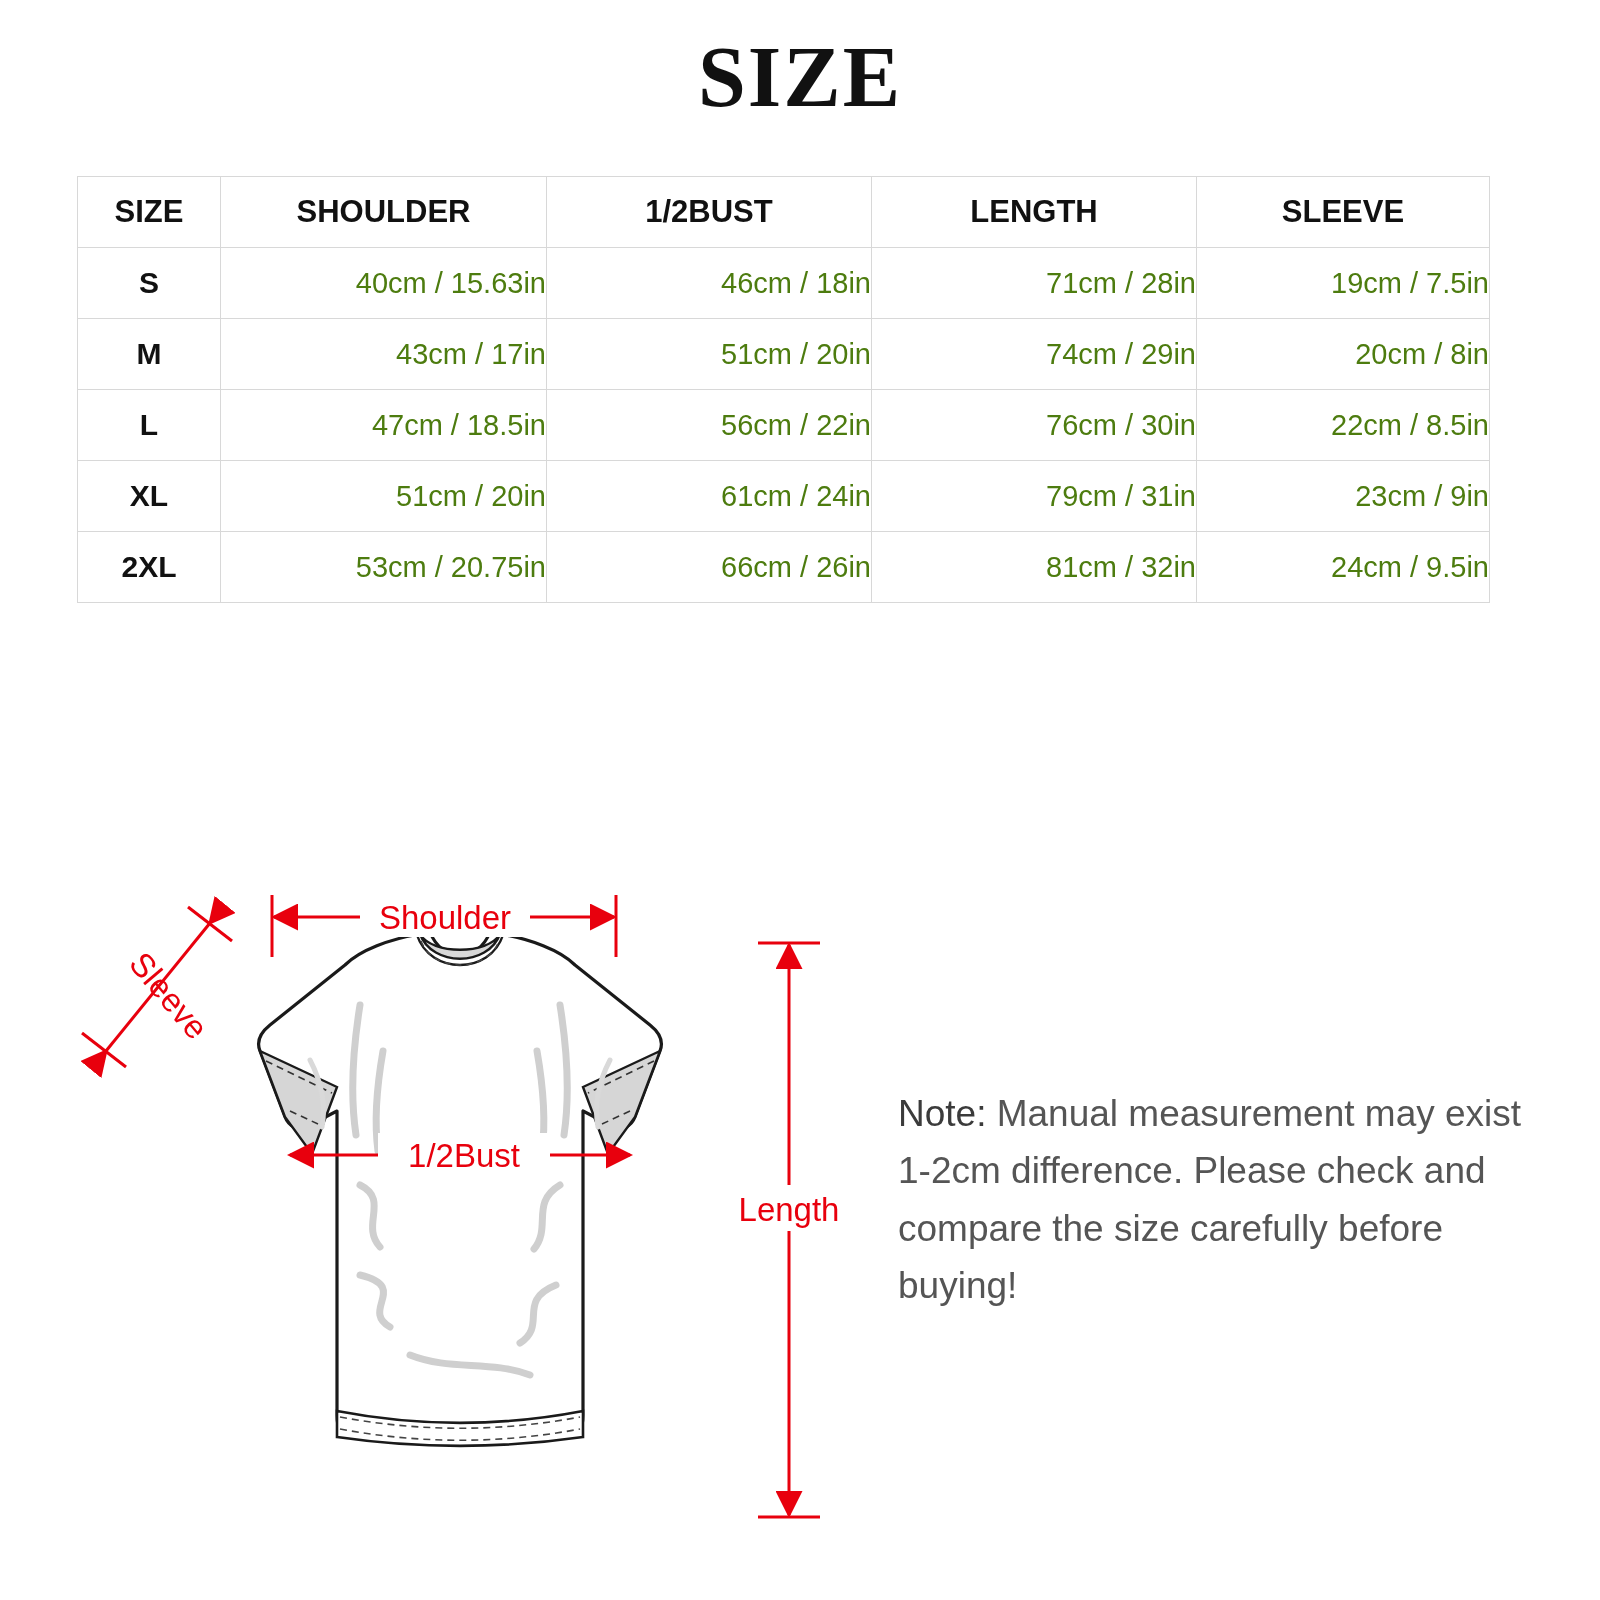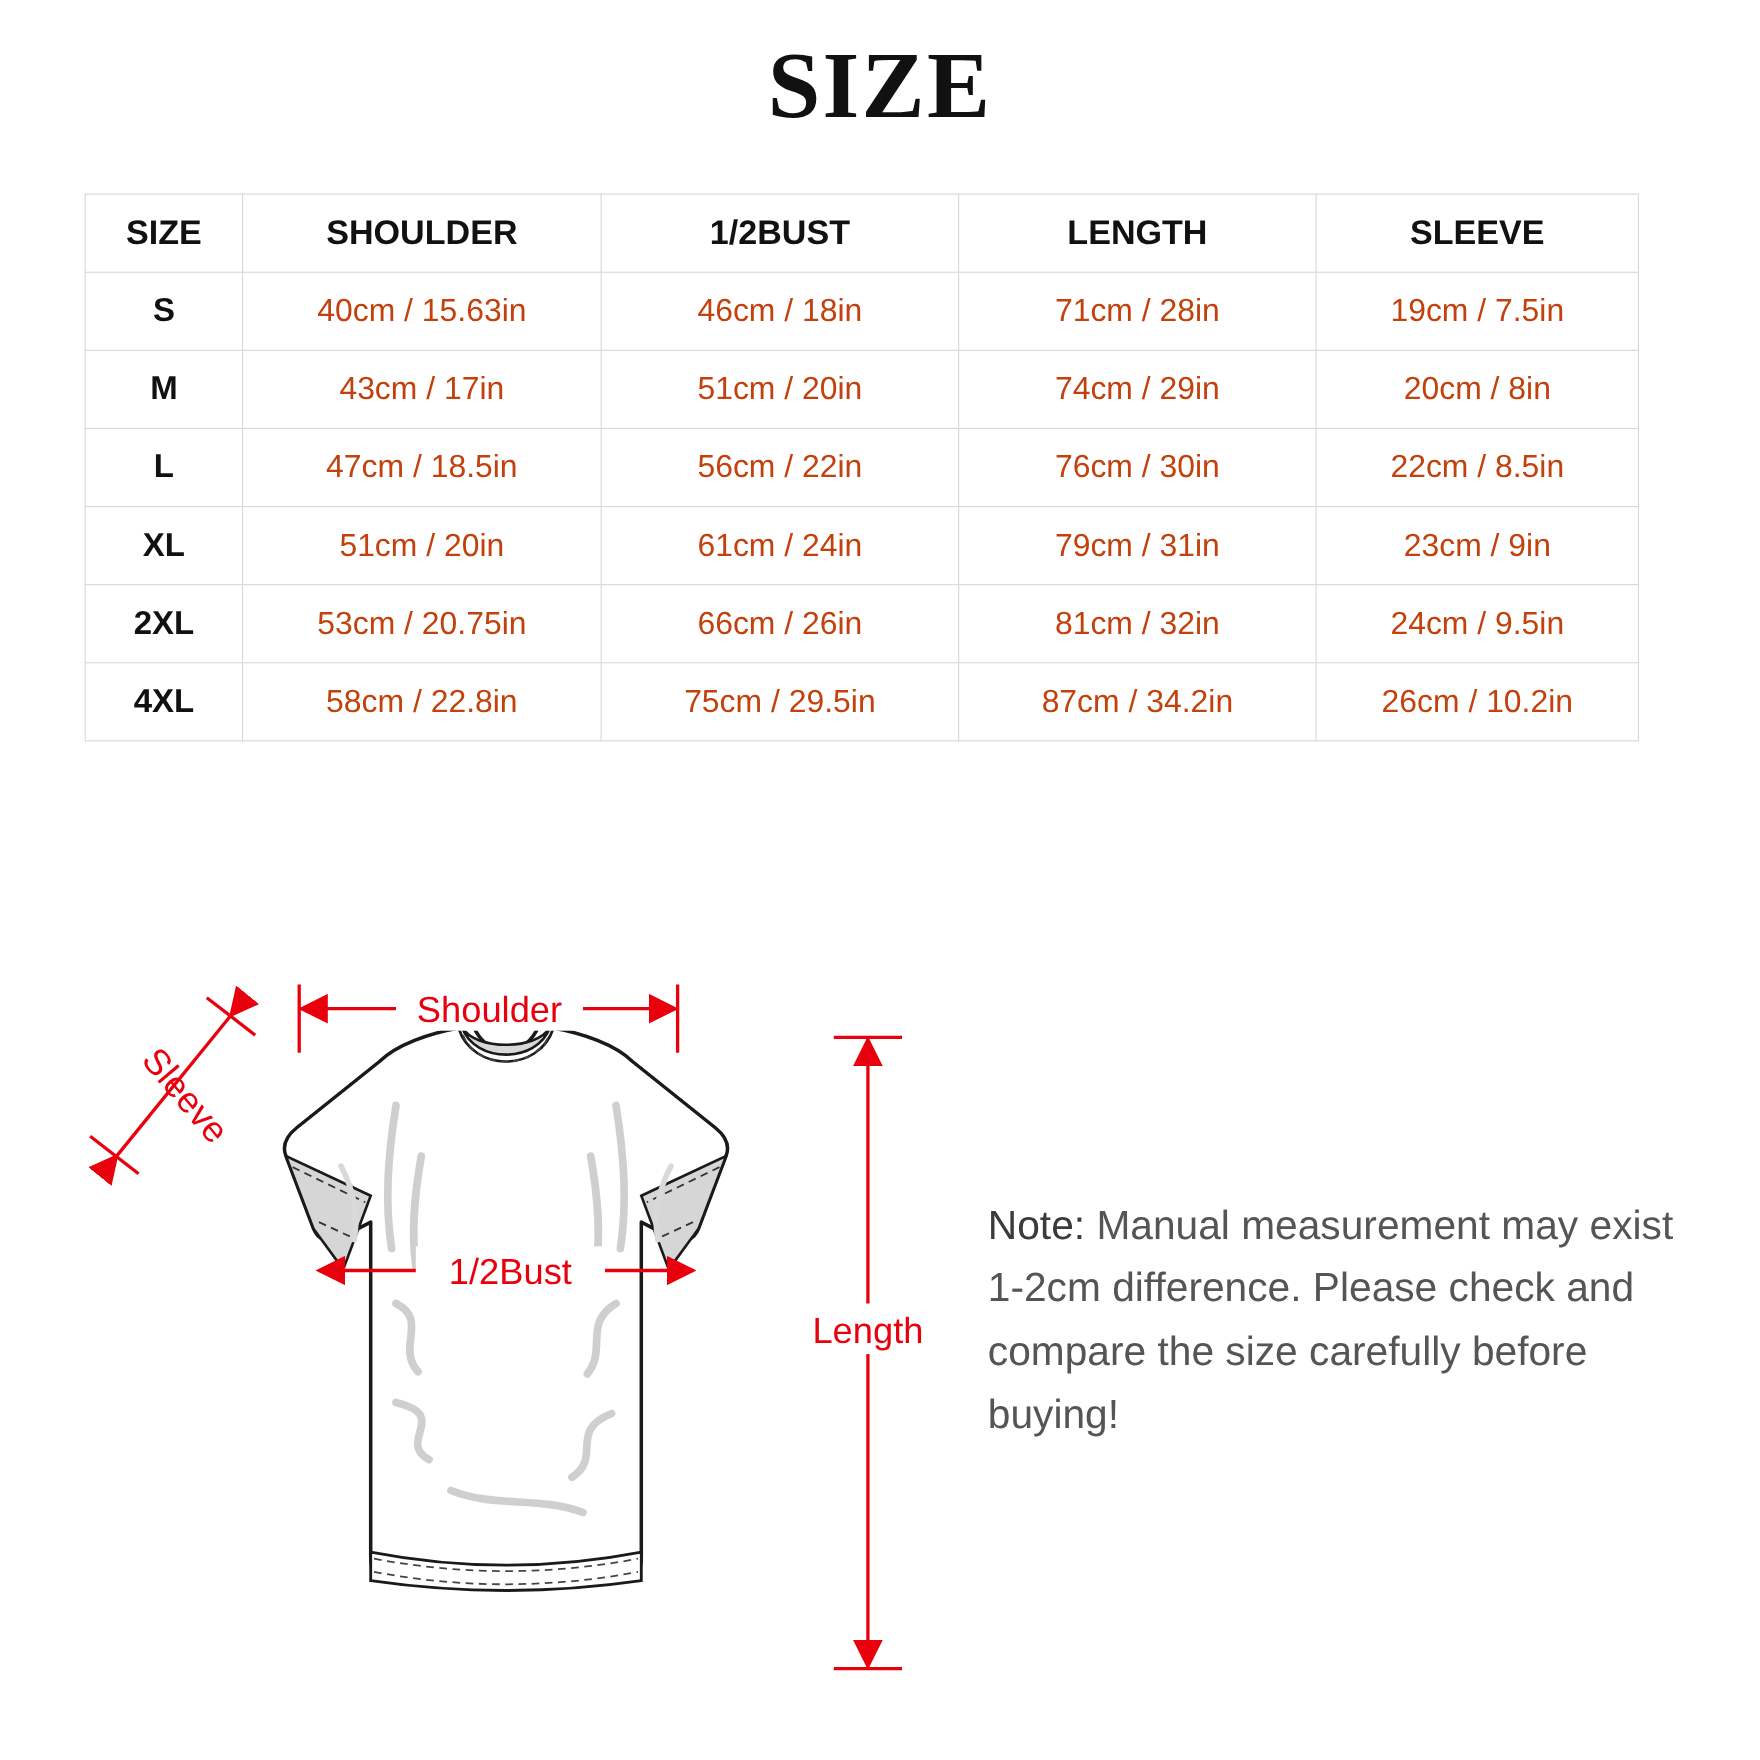--- a/index.html
+++ b/index.html
@@ -53,21 +53,22 @@
     color: #111111;
   }
   .size-table td.size-cell {
     font-size: 30px;
     font-weight: bold;
     color: #111111;
   }
   .size-table td.val-cell {
     font-size: 29px;
     font-weight: normal;
-    color: #c2410c;
+    color: #4d7c0f;
+    text-align: right;
   }
   .col-size  { width: 143px; }
   .col-sh    { width: 326px; }
   .col-bust  { width: 325px; }
   .col-len   { width: 325px; }
   .col-slv   { width: 293px; }
 
   
   .illustration {
     position: absolute;
@@ -143,27 +144,20 @@
       <td class="val-cell">61cm / 24in</td>
       <td class="val-cell">79cm / 31in</td>
       <td class="val-cell">23cm / 9in</td>
     </tr>
     <tr>
       <td class="size-cell">2XL</td>
       <td class="val-cell">53cm / 20.75in</td>
       <td class="val-cell">66cm / 26in</td>
       <td class="val-cell">81cm / 32in</td>
       <td class="val-cell">24cm / 9.5in</td>
-    </tr>
-    <tr>
-      <td class="size-cell">4XL</td>
-      <td class="val-cell">58cm / 22.8in</td>
-      <td class="val-cell">75cm / 29.5in</td>
-      <td class="val-cell">87cm / 34.2in</td>
-      <td class="val-cell">26cm / 10.2in</td>
     </tr>
   </tbody>
 </table>
 
 <div class="illustration">
   <svg width="800" height="700" viewBox="0 0 800 700" xmlns="http://www.w3.org/2000/svg">
     <defs>
       <marker id="arrowR" markerWidth="9" markerHeight="9" refX="8" refY="4.5" orient="auto">
         <path d="M0,0 L9,4.5 L0,9 z" fill="#e8000d"></path>
       </marker>

